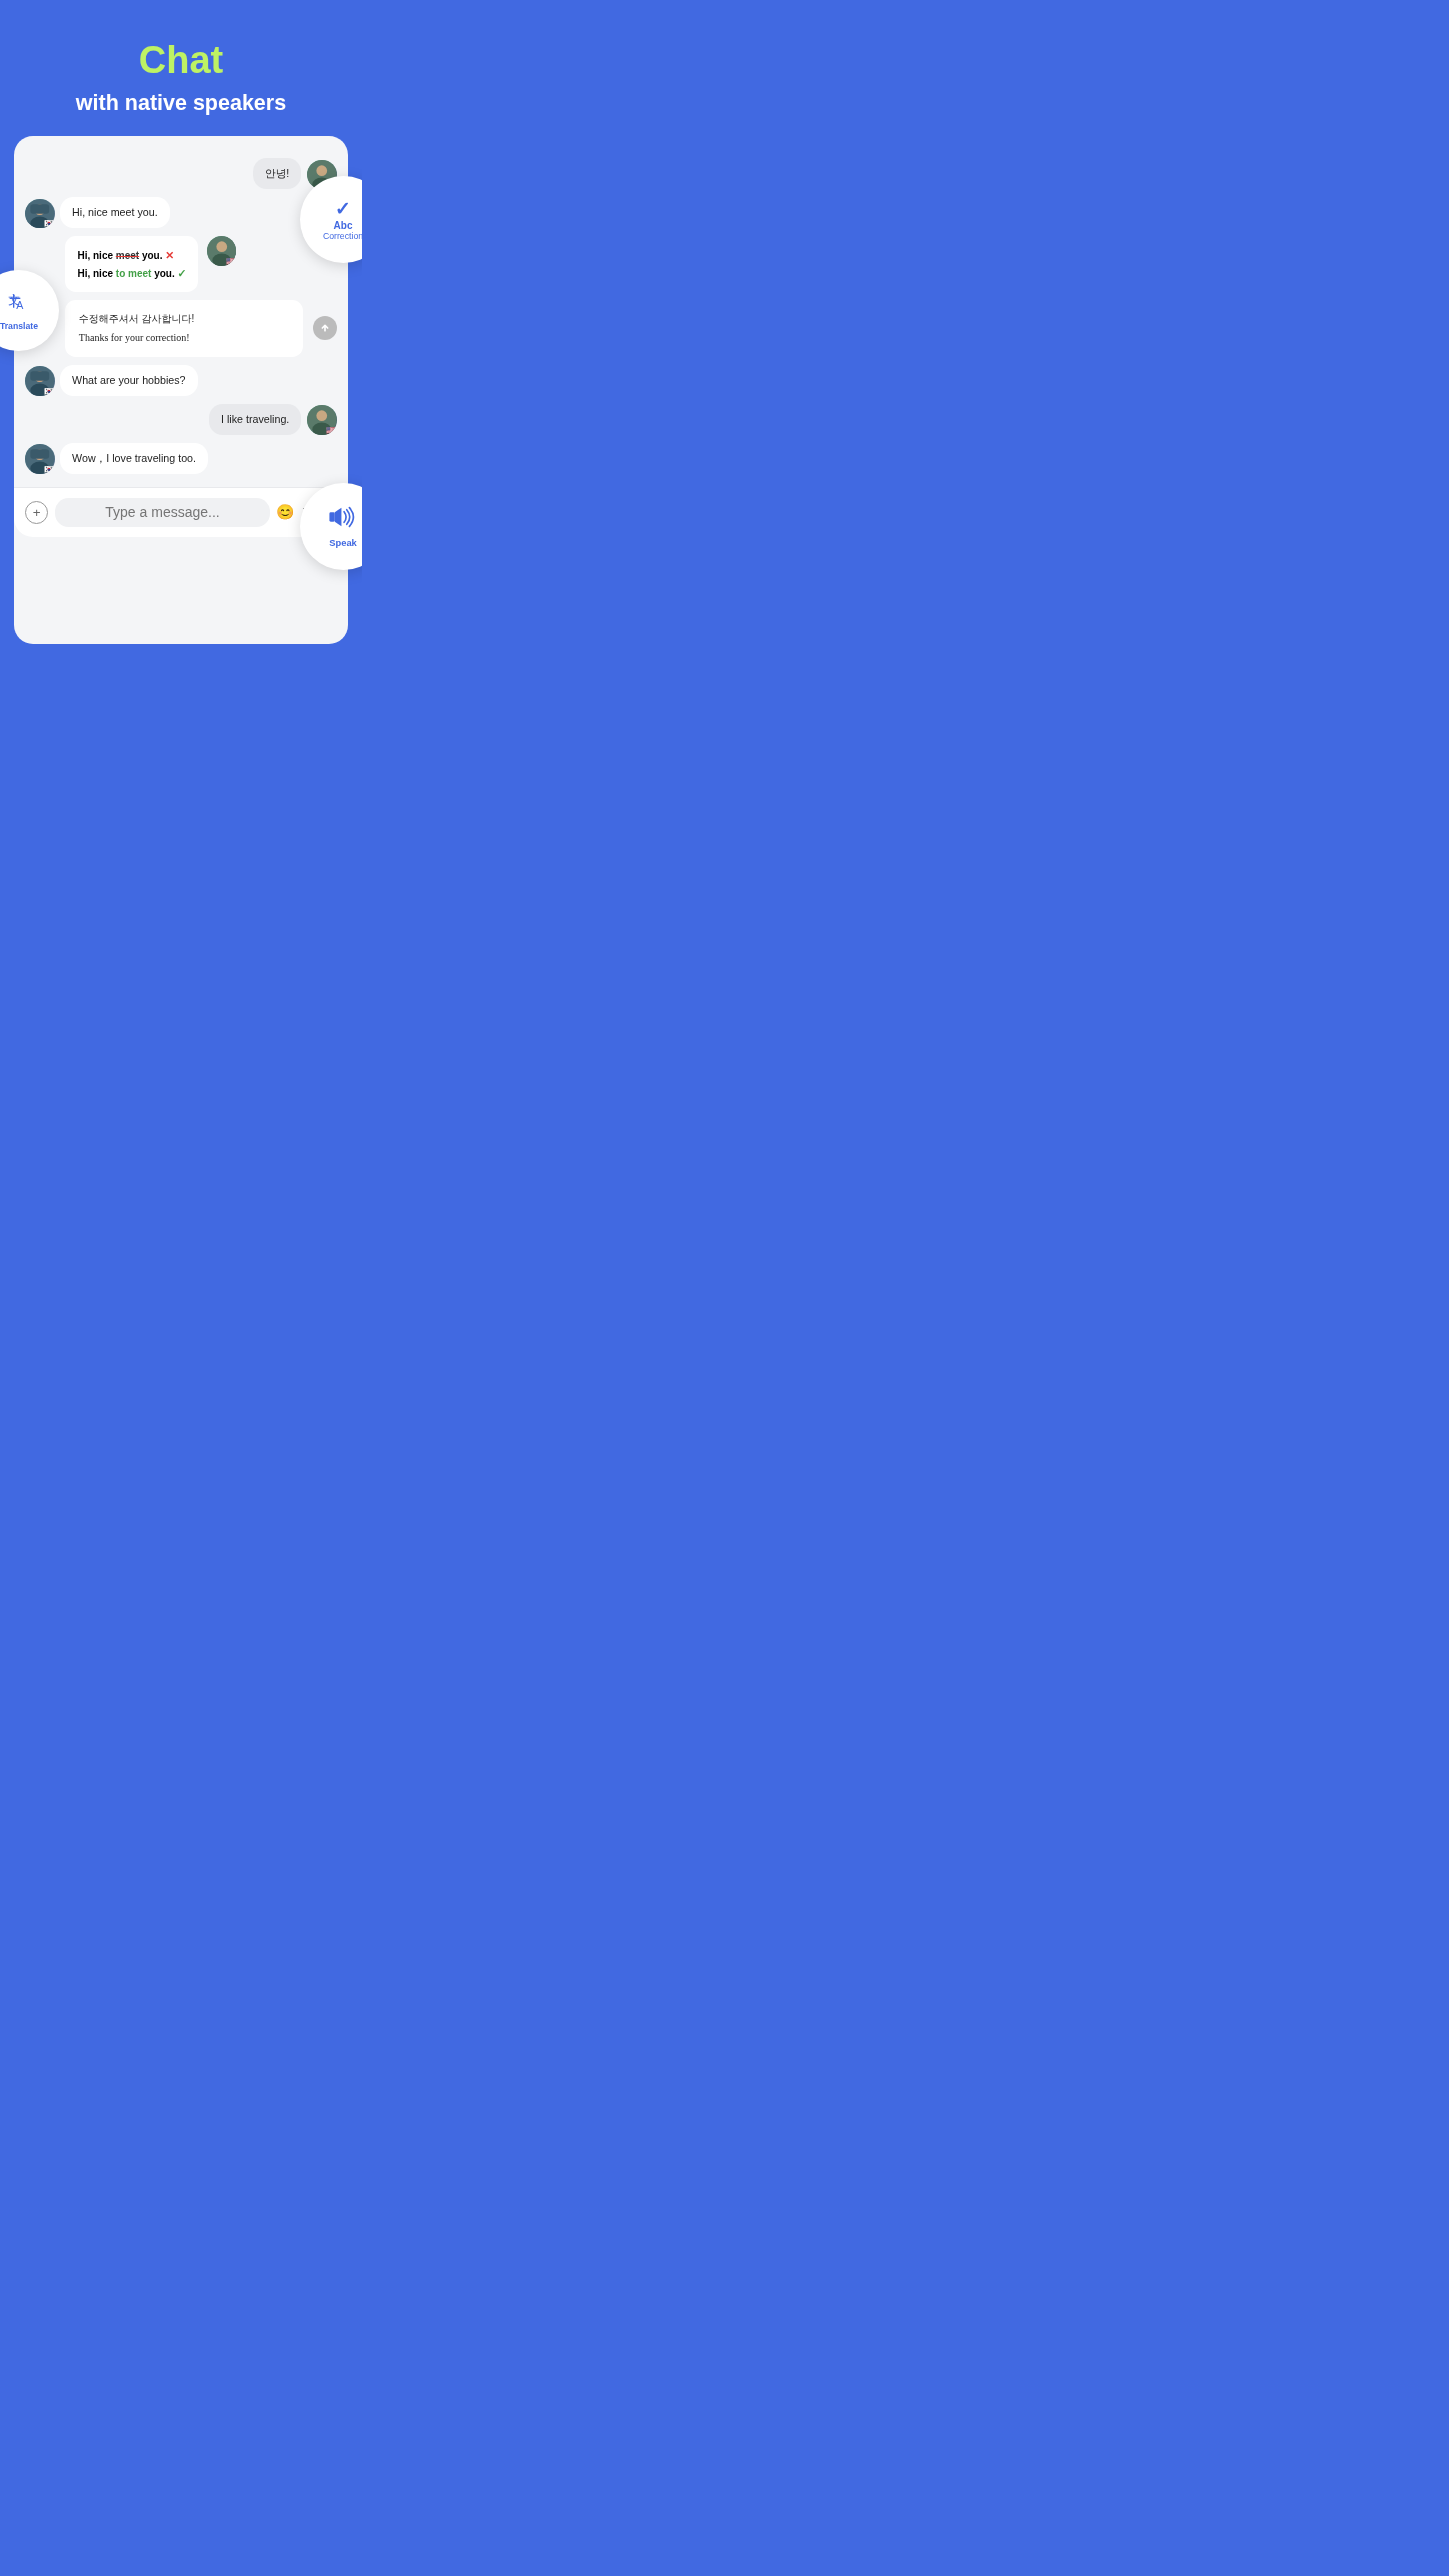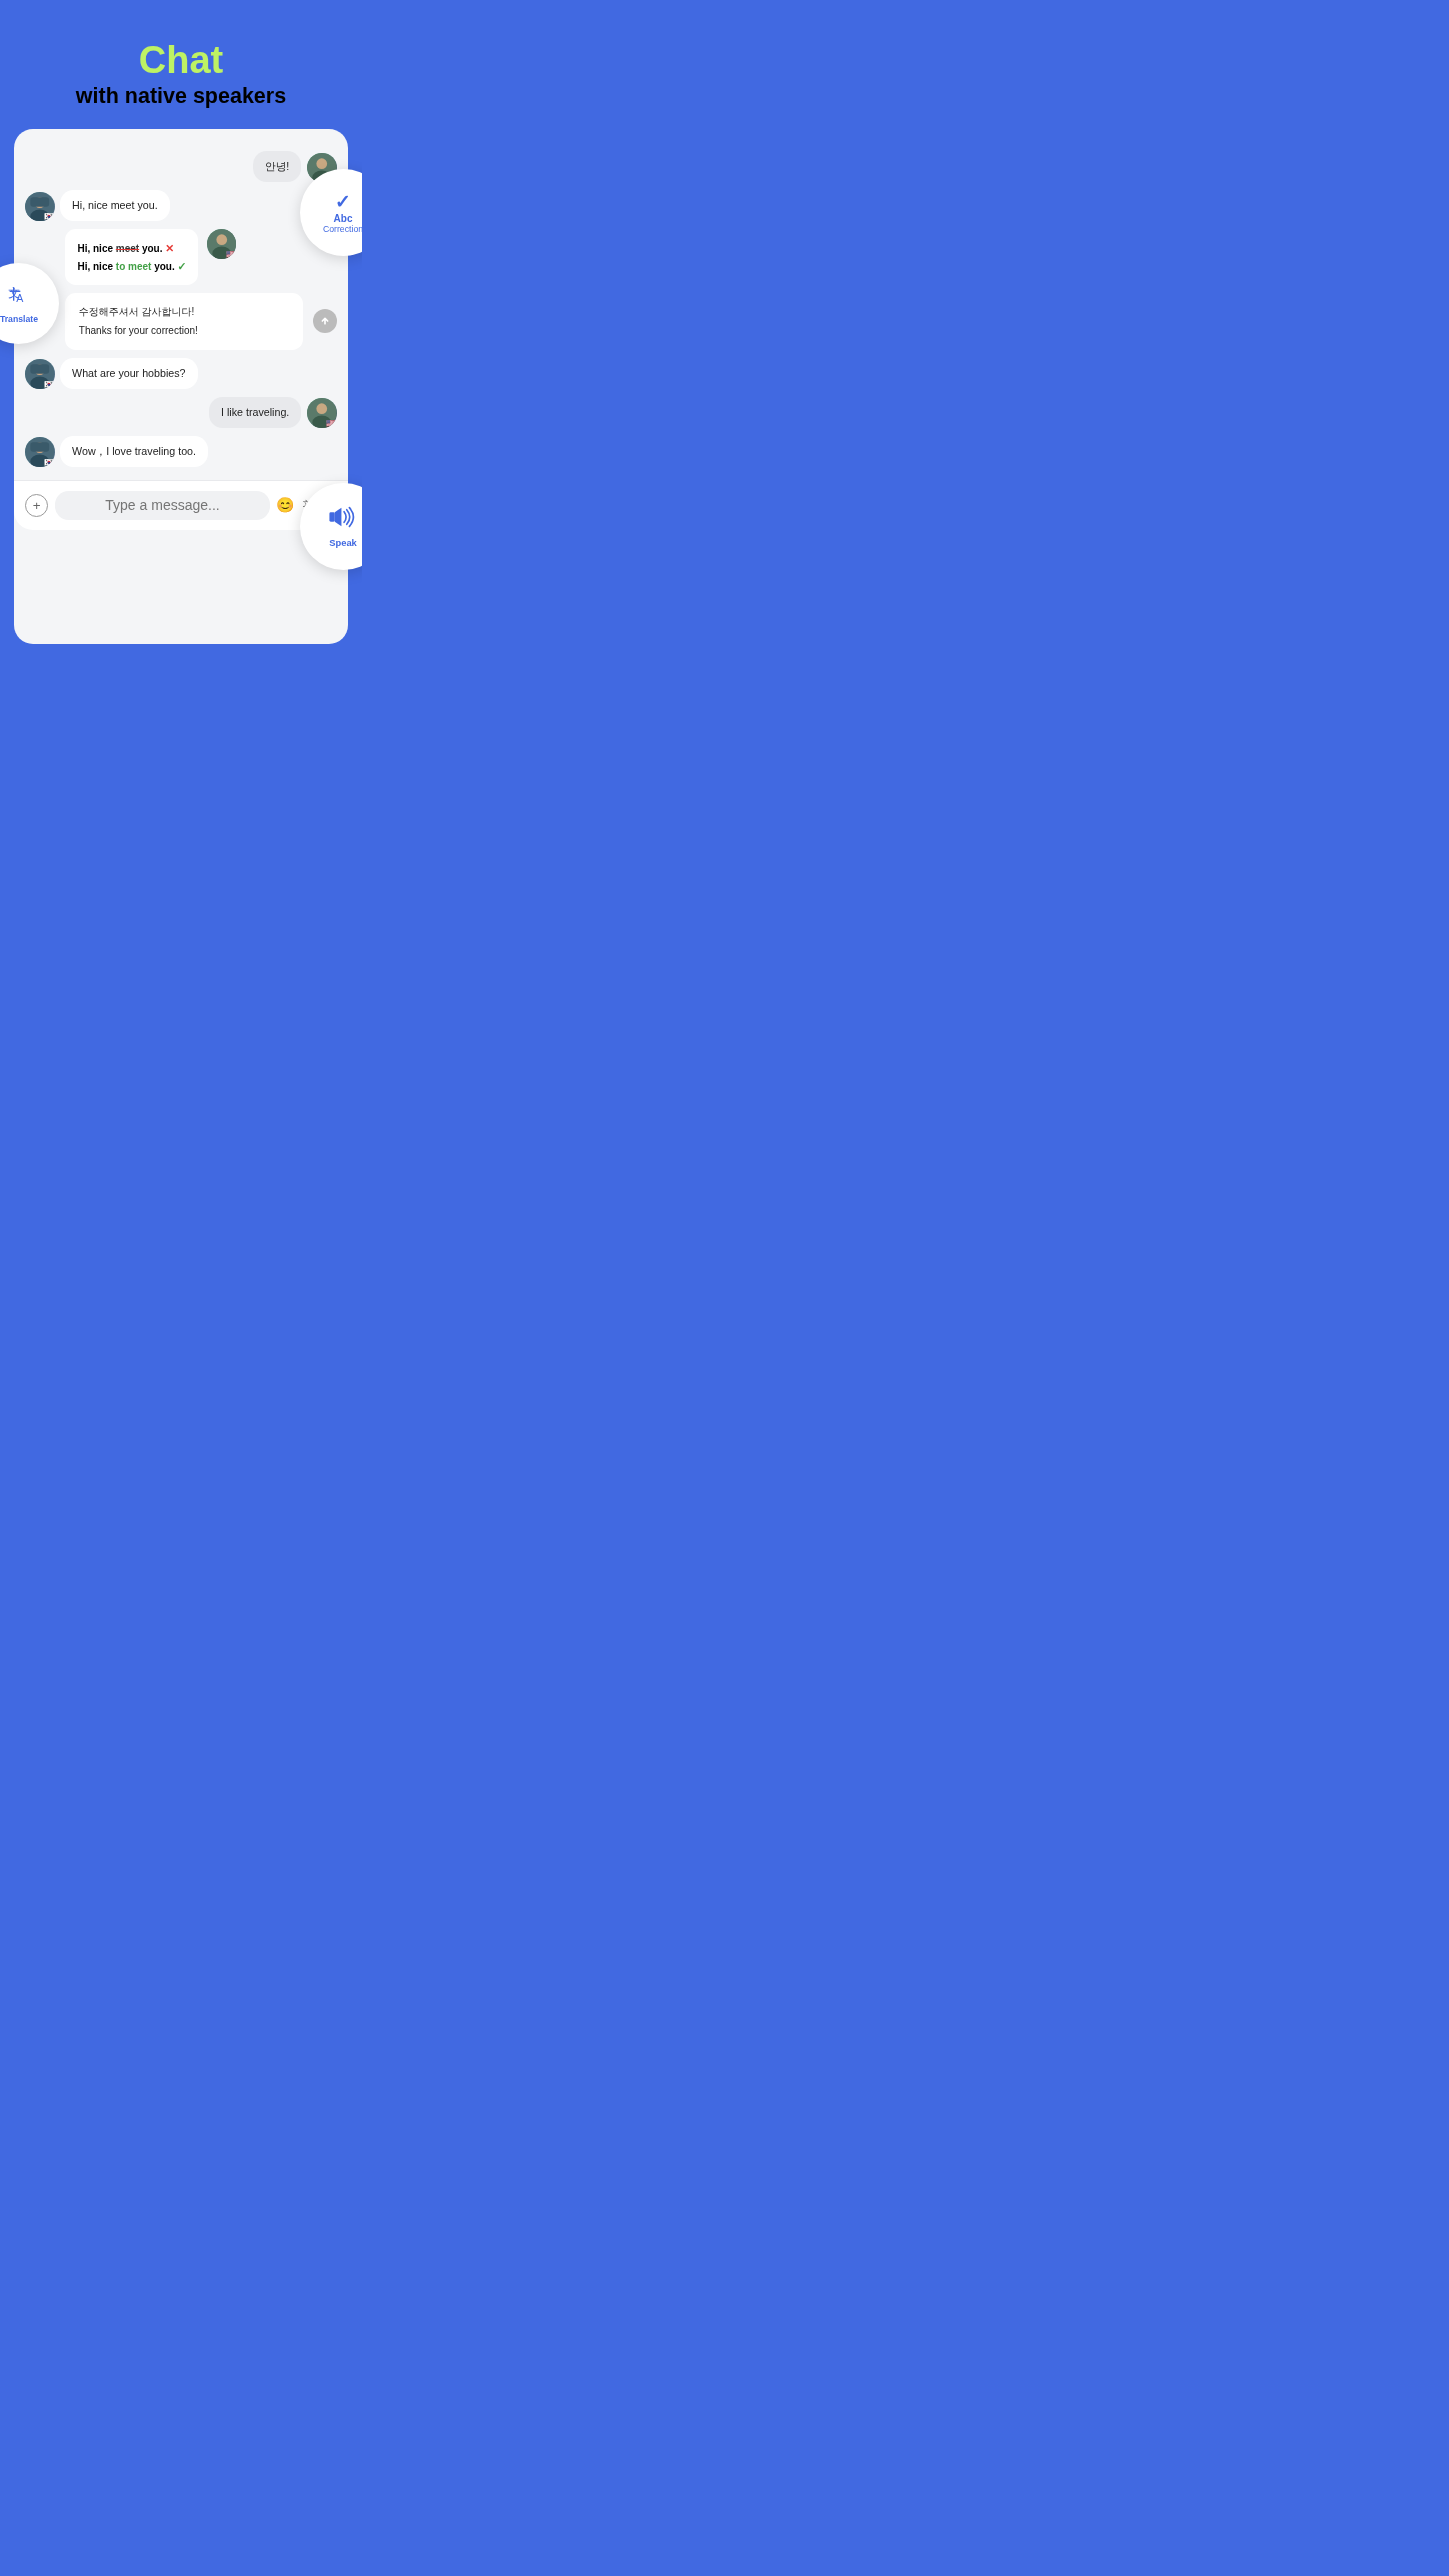--- a/index.html
+++ b/index.html
@@ -25,22 +25,22 @@
     .header-title {
       font-size: 38px;
       font-weight: 800;
       color: #bef264;
       line-height: 1.1;
     }
 
     .header-subtitle {
       font-size: 21.5px;
       font-weight: 600;
-      color: #000000;
-      margin-top: 2px;
+      color: #ffffff;
+      margin-top: 9px;
     }
 
     .chat-card {
       width: 92%;
       background: #f4f5f7;
       border-radius: 19px;
       padding: 16px 0 0 0;
       margin: 0 auto 0;
       position: relative;
       flex: 1;
@@ -389,21 +389,21 @@
         </svg>
         <div class="avatar-flag">🇺🇸</div>
       </div>
     </div>
 
     <div class="msg-row-left" style="align-items:center;">
       <div style="width:29.5px; flex-shrink:0;"></div>
       <div style="flex:1; margin-left:5.4px;">
         <div class="bubble" style="max-width:100%; border-radius:10.7px; padding:12px 13.4px;">
           <div style="font-size:10px; color:#222; margin-bottom:5.4px;">수정해주셔서 감사합니다!</div>
-          <div style="font-size:10px; color:#222;">Thanks for your correction!</div>
+          <div style="font-size:10px; color:#222;font-family:Liberation Serif, serif;">Thanks for your correction!</div>
         </div>
       </div>
       <div class="up-arrow-btn" style="margin-left:4px; align-self:center;">
         <svg width="12" height="12" viewBox="0 0 18 18" fill="none">
           <path d="M9 13 L9 5 M5 9 L9 5 L13 9" stroke="white" stroke-width="2.5" stroke-linecap="round" stroke-linejoin="round"></path>
         </svg>
       </div>
     </div>
 
     <div class="msg-row-left">

